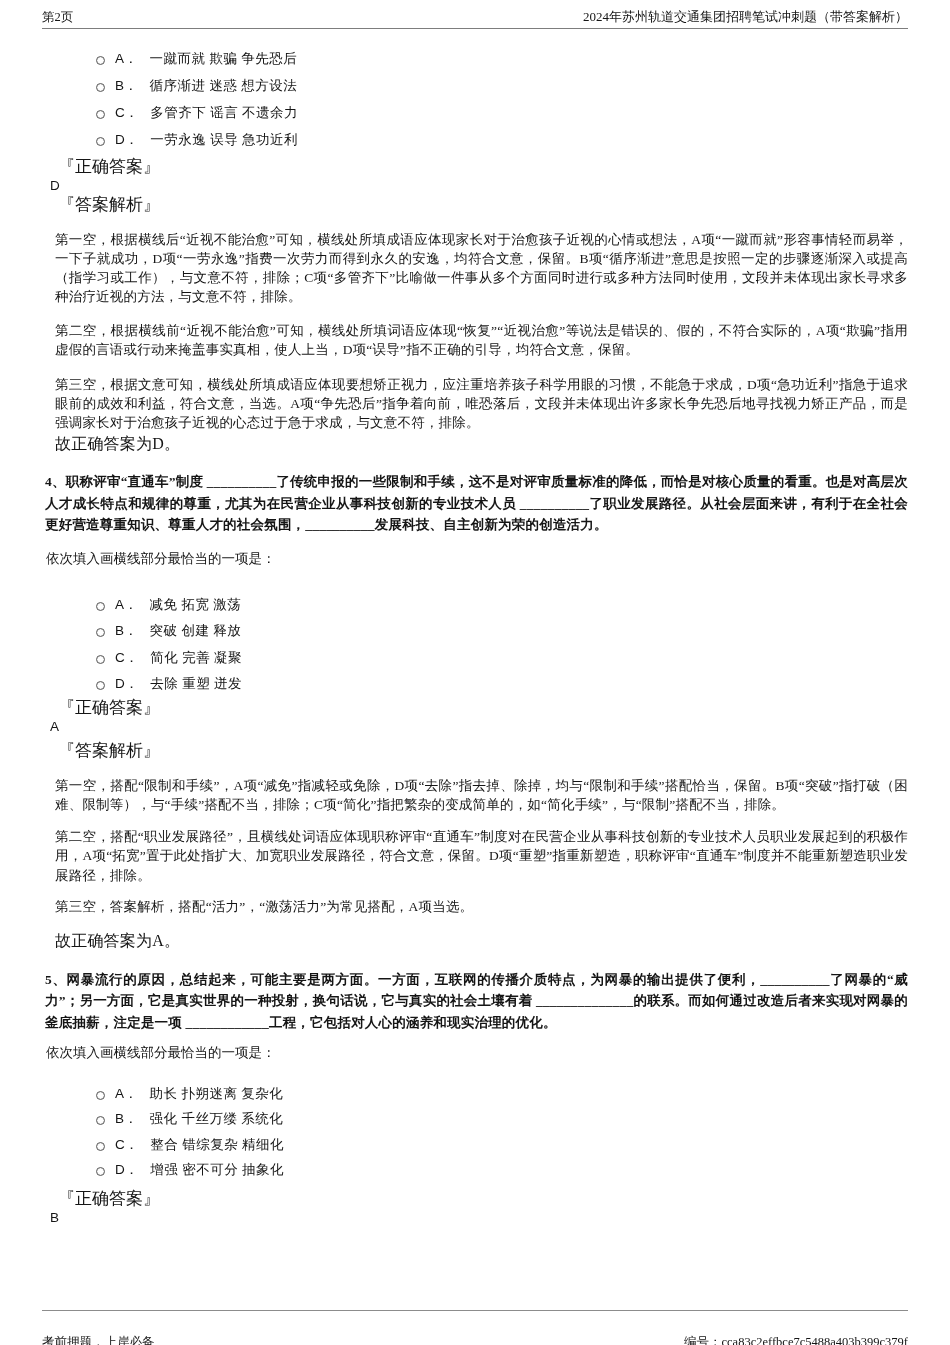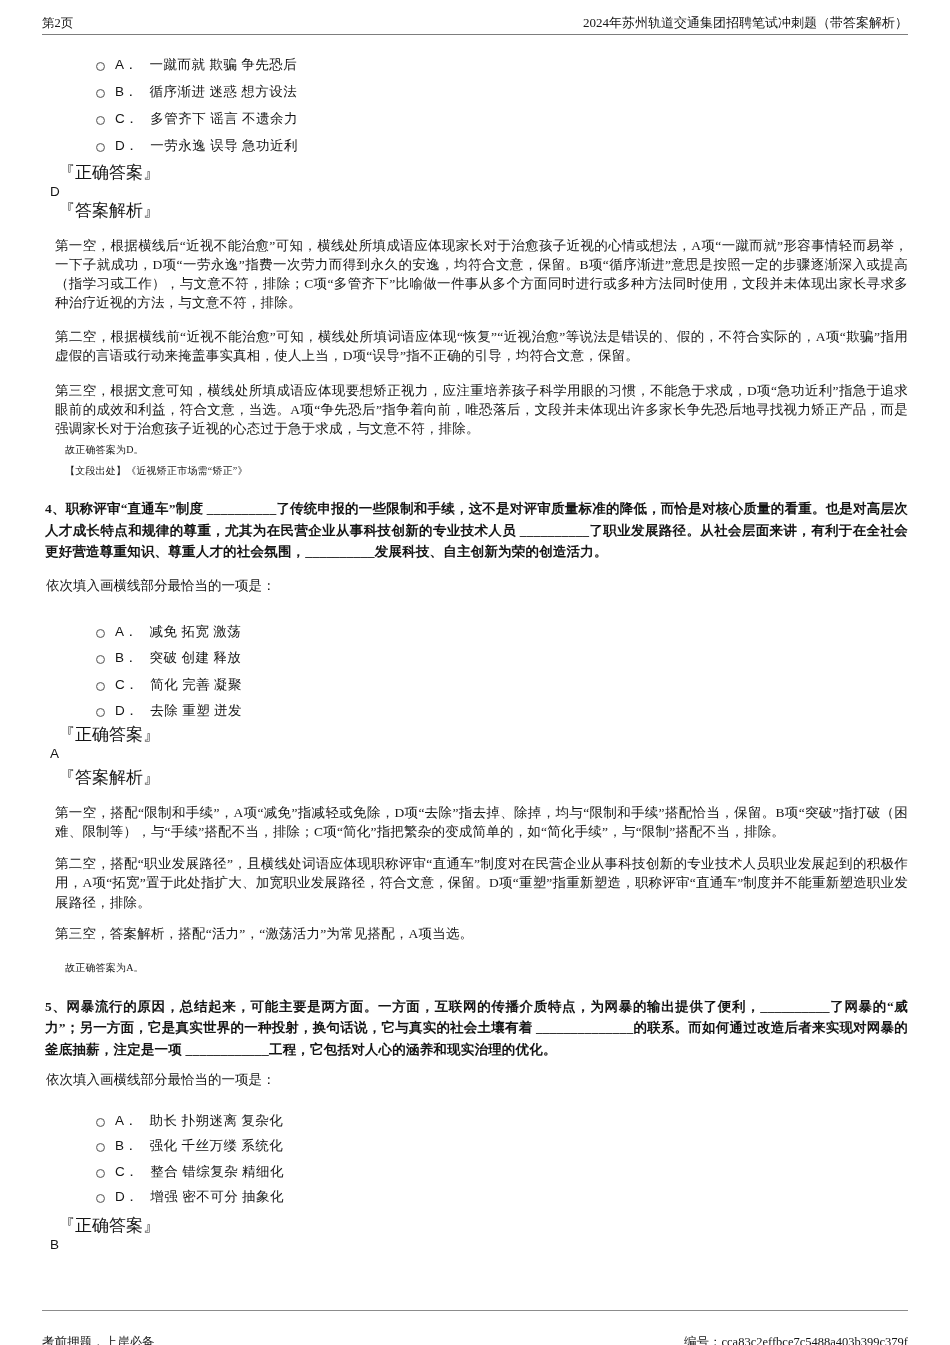--- a/index.html
+++ b/index.html
@@ -7,21 +7,21 @@
   body {
     width:950px; height:1345px; overflow:hidden;
     font-family:"Liberation Serif","DejaVu Serif",serif;
     color:#151515;
   }
   .page { position:relative; width:950px; height:1345px; padding:0 42px; }
 
   
   .header {
     display:flex; justify-content:space-between; align-items:flex-end;
-    padding:16px 0 4px 0; border-bottom:1px solid #7d7d7d;
+    padding:10px 0 4px 0; border-bottom:1px solid #7d7d7d;
     font-size:12.5px; line-height:14px;
   }
   .doc-title { font-size:13px; }
 
   
   .opt-group { margin-left:54px; }
   .opt-group.g1 { margin-top:16px; }
   .opt-group.g1 .opt-row { height:27px; }
   .opt-group.g2 { margin-top:24px; }
   .opt-group.g2 .opt-row { height:26.5px; }
@@ -44,21 +44,21 @@
   }
   .mt4 { margin-top:4px; } .mt5 { margin-top:5px; } .mt6 { margin-top:6px; }
 
   .para {
     font-size:13.5px; line-height:19px; text-align:justify;
     margin-left:13px; letter-spacing:0.2px;
   }
   .para.lh195 { line-height:19.5px; }
   .p-mt16 { margin-top:16px; } .p-mt8 { margin-top:15px; } .p-mt12 { margin-top:12px; }
 
-  .conclusion, .source { font-size:10px; line-height:19px; margin-left:23px; letter-spacing:0.2px; }
+  .conclusion, .source { font-size:16px; line-height:19px; margin-left:13px; letter-spacing:0.2px; }
   .c1 { margin-top:2px; } .s1 { margin-top:2px; }
   .c2 { margin-top:14px; } .s2 { margin-top:12px; }
 
   .stem {
     font-size:13.5px; line-height:21.5px; text-align:justify;
     margin-left:3px; letter-spacing:0.2px;font-weight:bold;
   }
   .stem.s4 { margin-top:18px; }
   .stem.s5 { margin-top:19px; }
   .prompt { font-size:13.5px; line-height:19px; margin-left:4px; }
@@ -109,21 +109,20 @@
 
   <div class="ans-label mt4">『正确答案』</div>
   <div class="ans-letter">D</div>
   <div class="ans-label">『答案解析』</div>
 
   <p class="para p-mt16">第一空，根据横线后“近视不能治愈”可知，横线处所填成语应体现家长对于治愈孩子近视的心情或想法，A项“一蹴而就”形容事情轻而易举，一下子就成功，D项“一劳永逸”指费一次劳力而得到永久的安逸，均符合文意，保留。B项“循序渐进”意思是按照一定的步骤逐渐深入或提高（指学习或工作），与文意不符，排除；C项“多管齐下”比喻做一件事从多个方面同时进行或多种方法同时使用，文段并未体现出家长寻求多种治疗近视的方法，与文意不符，排除。</p>
   <p class="para p-mt8">第二空，根据横线前“近视不能治愈”可知，横线处所填词语应体现“恢复”“近视治愈”等说法是错误的、假的，不符合实际的，A项“欺骗”指用虚假的言语或行动来掩盖事实真相，使人上当，D项“误导”指不正确的引导，均符合文意，保留。</p>
   <p class="para p-mt16">第三空，根据文意可知，横线处所填成语应体现要想矫正视力，应注重培养孩子科学用眼的习惯，不能急于求成，D项“急功近利”指急于追求眼前的成效和利益，符合文意，当选。A项“争先恐后”指争着向前，唯恐落后，文段并未体现出许多家长争先恐后地寻找视力矫正产品，而是强调家长对于治愈孩子近视的心态过于急于求成，与文意不符，排除。</p>
 
   <div class="conclusion c1">故正确答案为D。</div>
-  <div class="source s1">【文段出处】《近视矫正市场需“矫正”》</div>
 
   <p class="stem s4">4、职称评审“直通车”制度 __________了传统申报的一些限制和手续，这不是对评审质量标准的降低，而恰是对核心质量的看重。也是对高层次人才成长特点和规律的尊重，尤其为在民营企业从事科技创新的专业技术人员 __________了职业发展路径。从社会层面来讲，有利于在全社会更好营造尊重知识、尊重人才的社会氛围，__________发展科技、自主创新为荣的创造活力。</p>
   <div class="prompt pr4">依次填入画横线部分最恰当的一项是：</div>
 
   <div class="opt-group g2">
     <div class="opt-row">
       <span class="radio"></span>
       <span class="opt-letter">A．</span>
       <span class="opt-text">减免 拓宽 激荡</span>
     </div>

